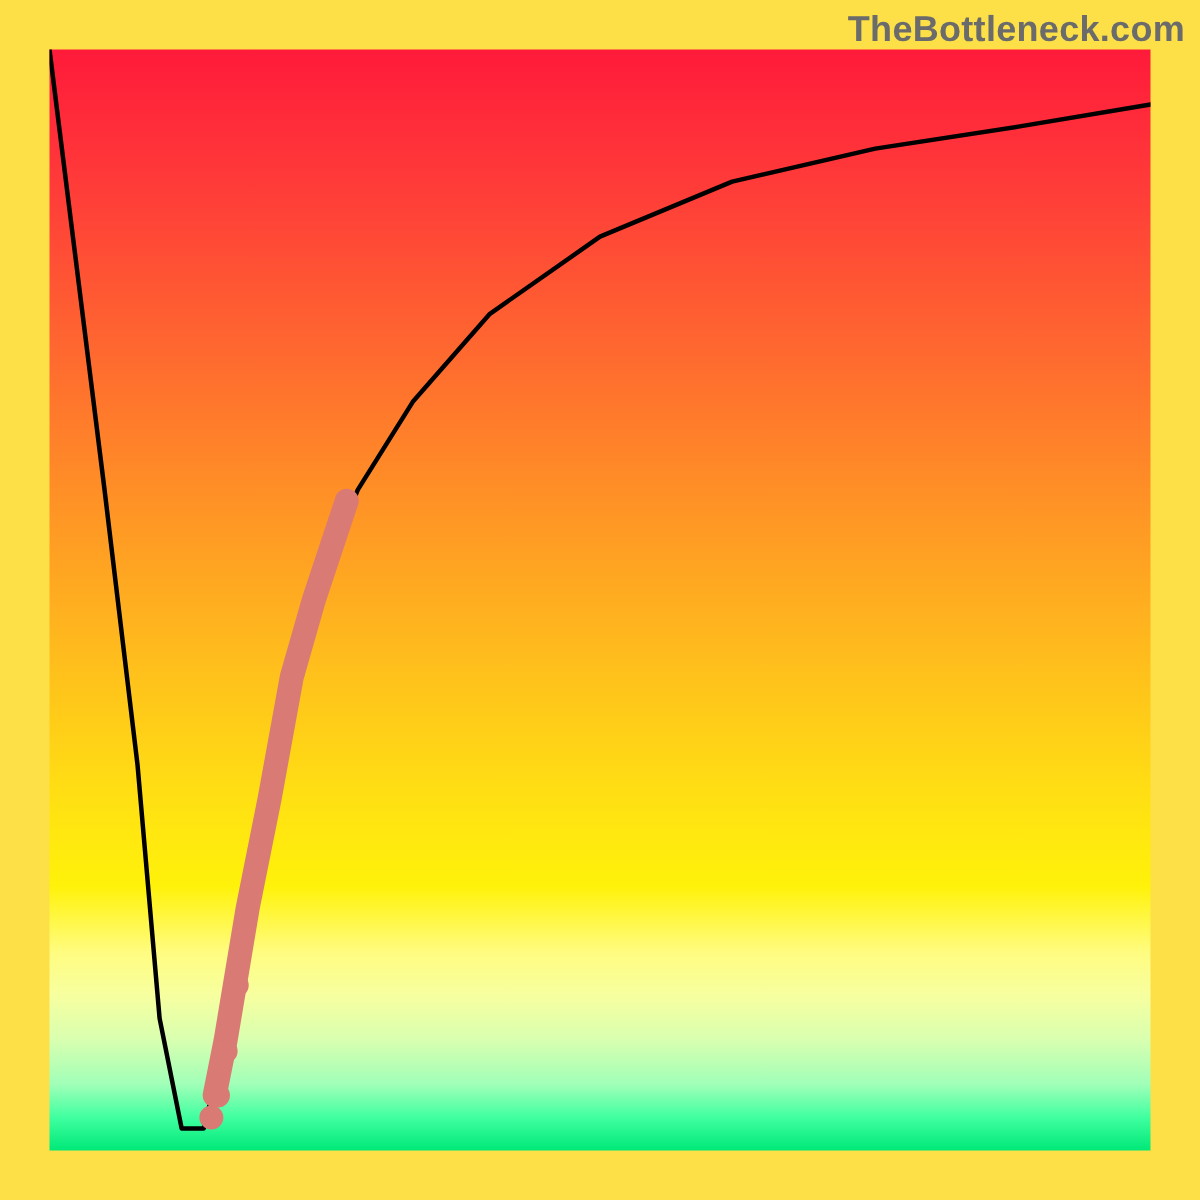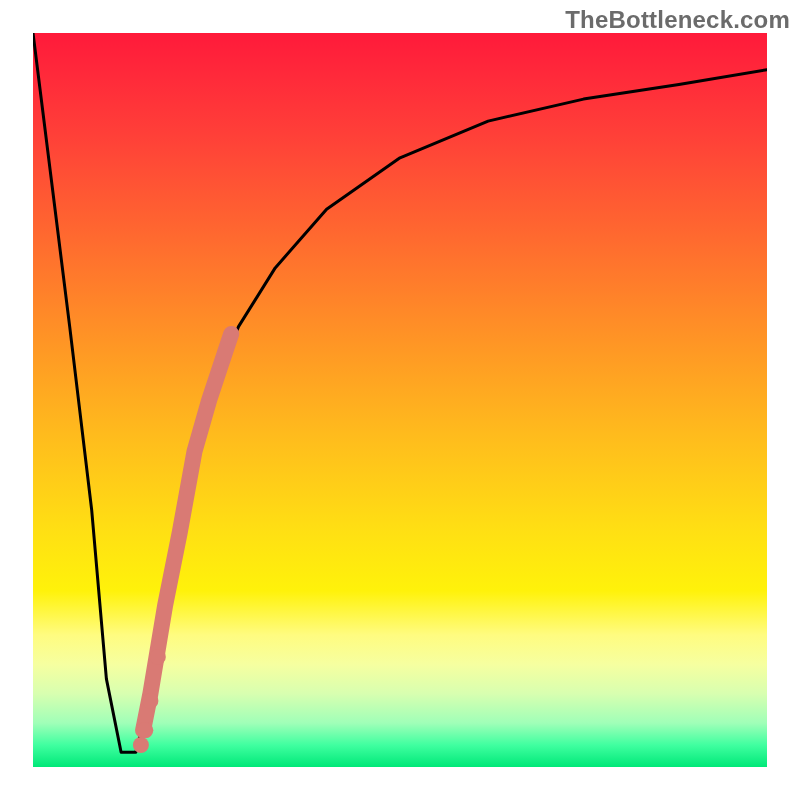--- a/index.html
+++ b/index.html
@@ -7,21 +7,21 @@
     padding: 0;
     width: 800px;
     height: 800px;
     background: #000;
     overflow: hidden;
   }
   .frame {
     position: relative;
     width: 800px;
     height: 800px;
-    background: #ffffff;
+    background: #fde047;
   }
   .plot-area {
     position: absolute;
     left: 33px;
     top: 33px;
     width: 734px;
     height: 734px;
     
     background: linear-gradient(to bottom,
       #ff1a3a 0%,

